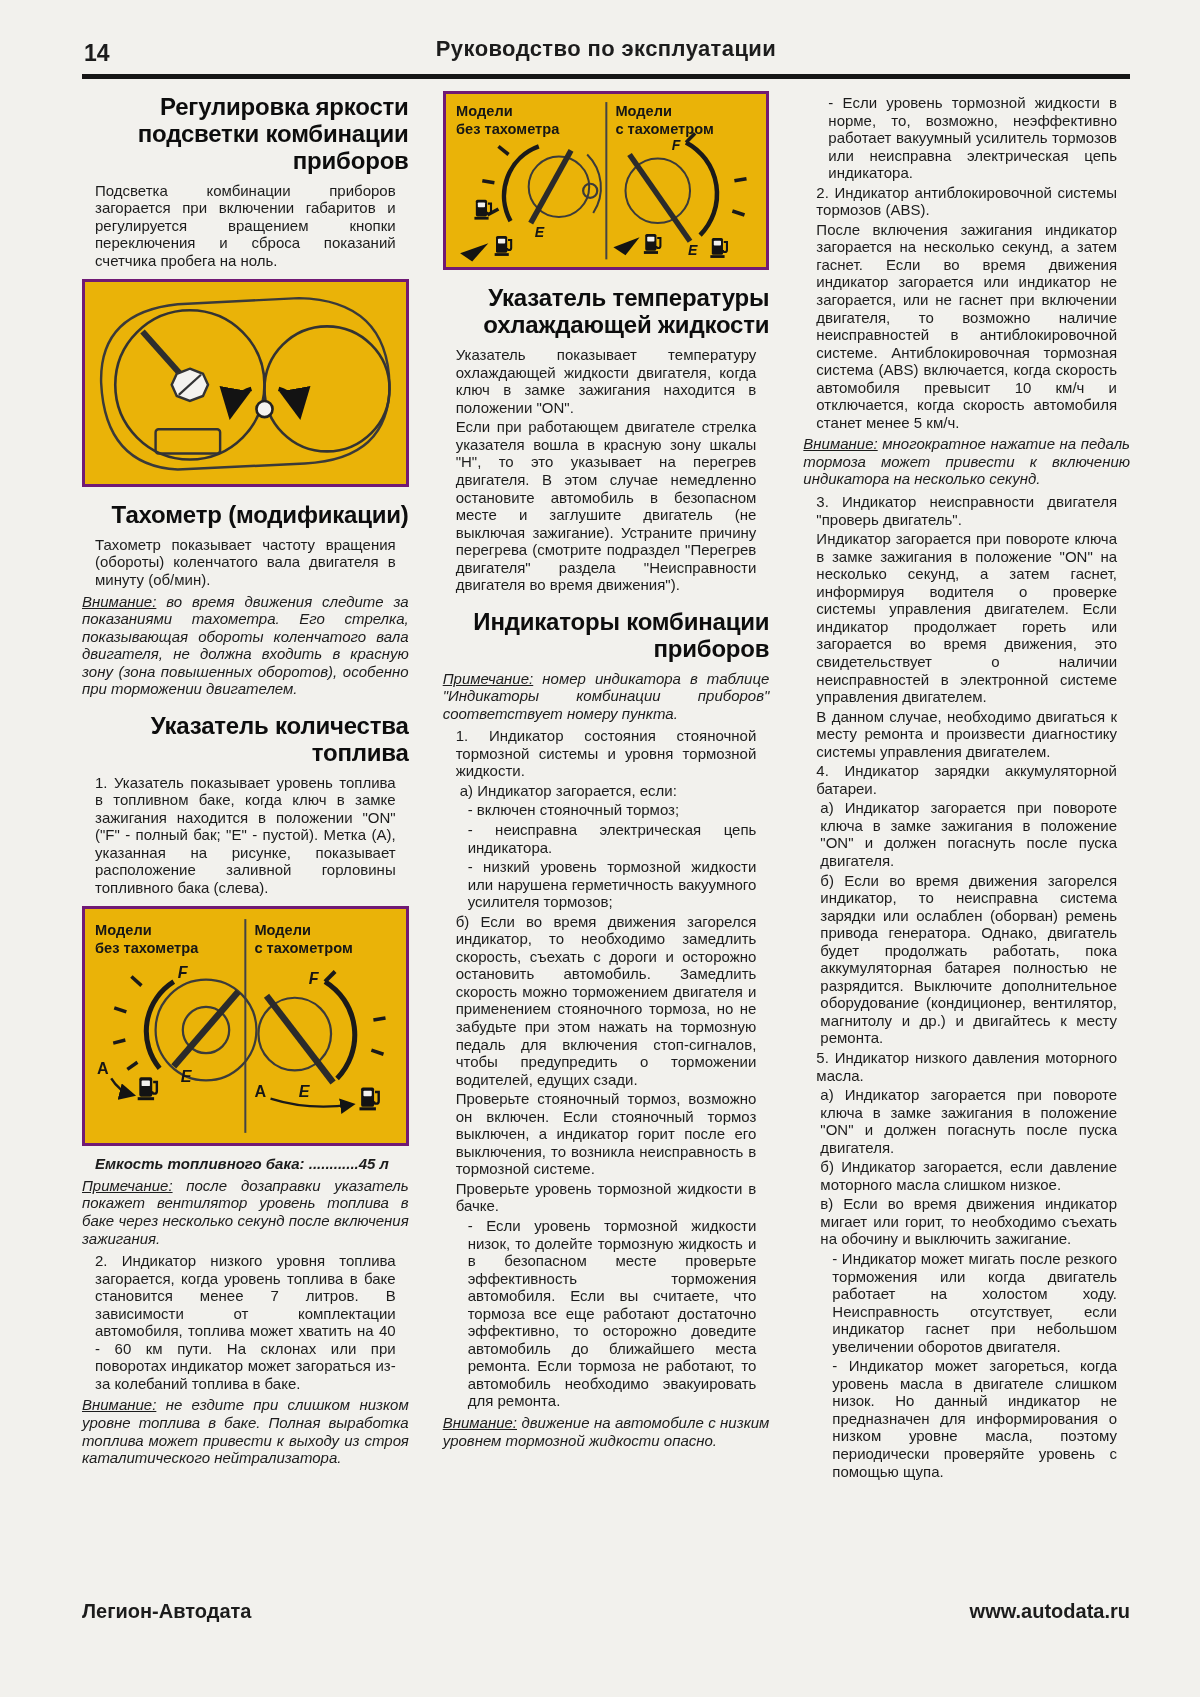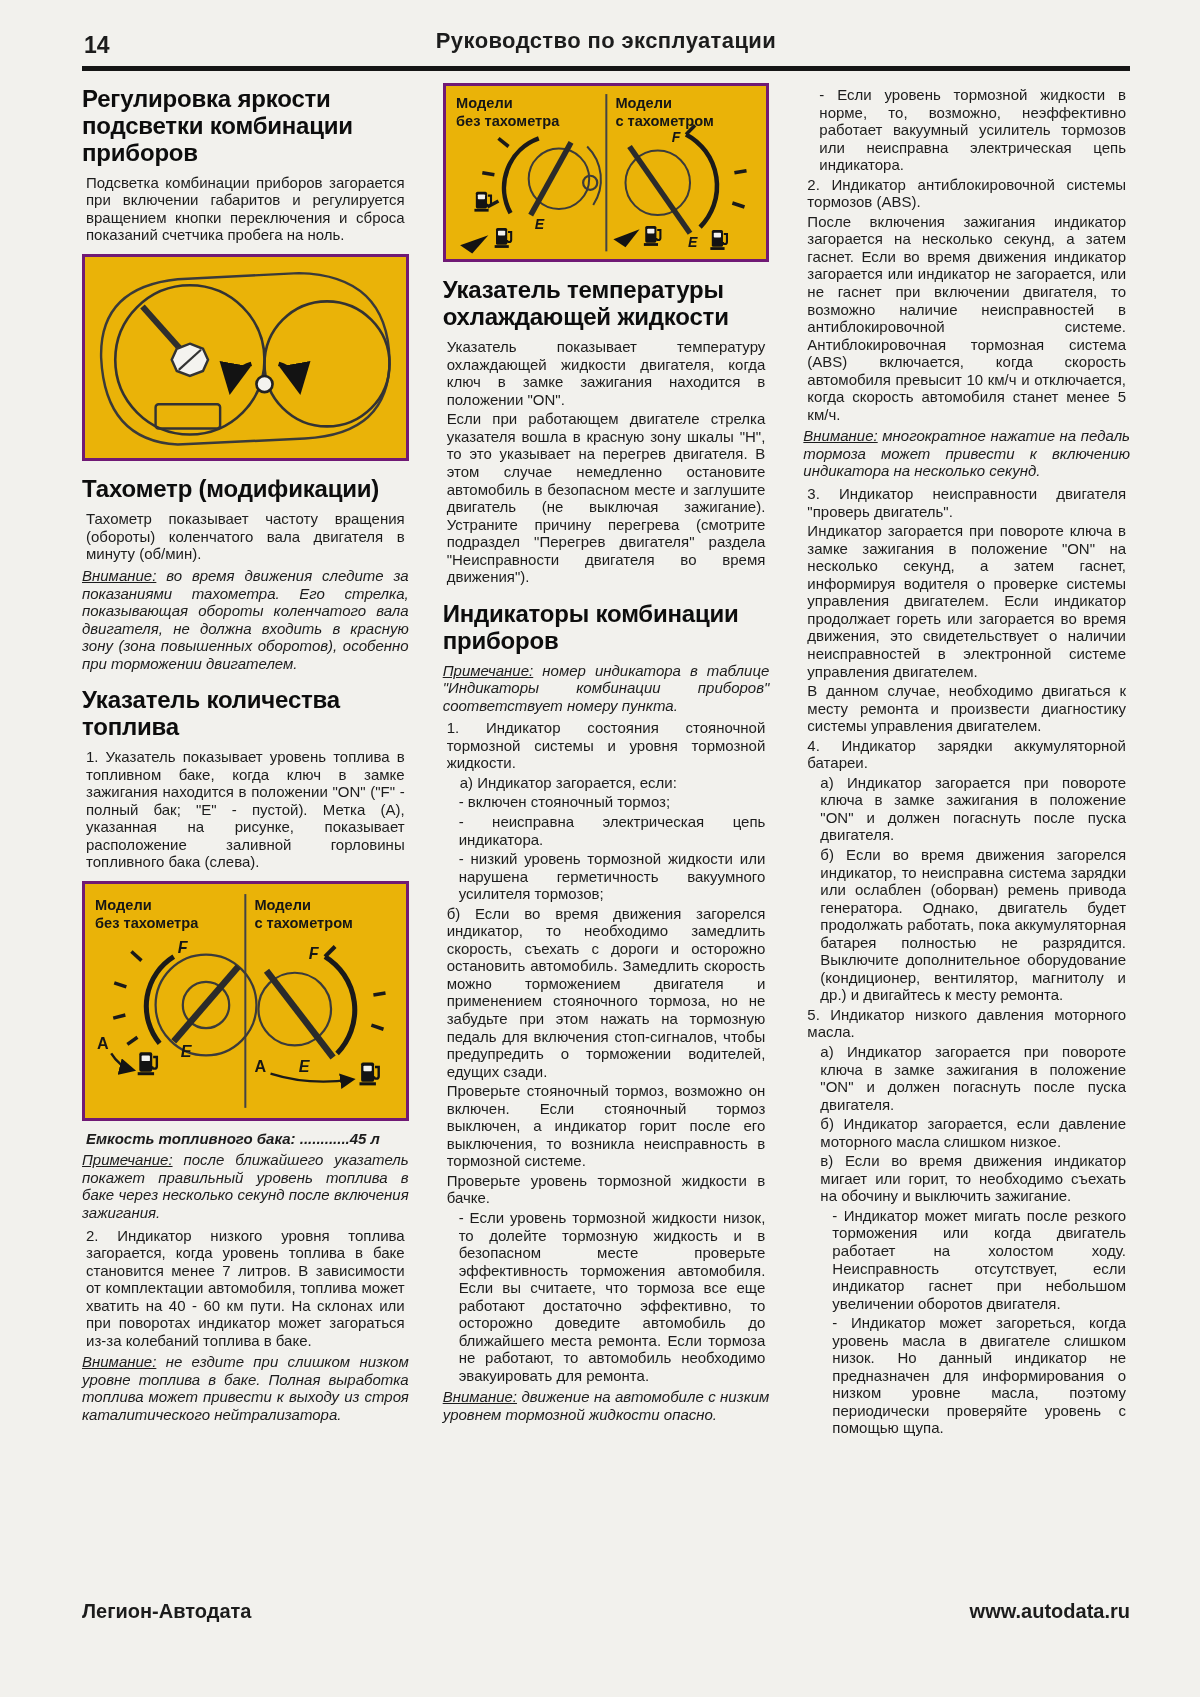--- a/index.html
+++ b/index.html
@@ -1,29 +1,29 @@
 <!DOCTYPE html>
 <html><head>
 <meta charset="utf-8">
 <style>
   html,body { margin:0; padding:0; background:#888; }
   .page {
     width:1200px; height:1697px; box-sizing:border-box; position:relative;
     background:#f2f1ed; color:#1c1c1c; overflow:hidden;
     font-family:"Liberation Sans","DejaVu Sans",sans-serif;
-    padding:28px 70px 0 82px;
+    padding:36px 70px 0 82px;
   }
   .hdr { position:relative; border-bottom:5px solid #161616; padding-bottom:12px; }
   .hdr .pnum { position:absolute; left:2px; top:4px; font-size:23px; font-weight:bold; }
   .hdr .htitle { text-align:center; font-size:22px; font-weight:bold; letter-spacing:.4px; }
   .cols { display:flex; gap:34px; margin-top:12px; }
   .col { flex:1 1 0; min-width:0; font-size:15px; line-height:1.17; text-align:justify; }
-  h2.sec { font-size:24px; line-height:1.12; font-weight:bold; margin:15px 0 7px; letter-spacing:-.2px; color:#0d0d0d; text-align:left; }
+  h2.sec { font-size:24px; line-height:1.12; font-weight:bold; margin:15px 0 7px; letter-spacing:-.2px; color:#0d0d0d; text-align:right; }
   h2.first { margin-top:3px; }
-  .col p { margin:0 4px 2px; }
+  .col p { margin:0 13px 2px; }
   .sub { margin-left:17px !important; }
   .bullet { padding-left:12px; }
   .note { font-style:italic; margin:4px 0 5px !important; }
   .note .lbl { text-decoration:underline; }
   .spec { font-style:italic; font-weight:bold; margin-top:9px !important; }
   .figure { border:3px solid #701a75; margin:10px 0 9px; background:#eab308; }
   .figure svg { display:block; width:100%; height:auto; }
   .fig-top { margin-top:0; }
   svg text { font-family:"Liberation Sans","DejaVu Sans",sans-serif; fill:#161616; }
   .cap { font-size:14.5px; font-weight:bold; }
@@ -113,21 +113,21 @@
           <circle cx="208" cy="124" r="36" fill="none" stroke="#3b3b3b" stroke-width="2.2"></circle>
           <line x1="180" y1="86" x2="246" y2="172" stroke="#2b2b2b" stroke-width="6.5"></line>
           <text x="212" y="186" class="ltr">E</text>
           <text x="168" y="186" class="ltr" style="font-style:normal">A</text>
           <path d="M184 188 Q222 200 264 194" fill="none" stroke="#1a1a1a" stroke-width="2.2" marker-end="url(#ah)"></path>
           <use href="#pump" x="272" y="174" width="22" height="26"></use>
         </svg>
       </div>
 
       <p class="spec">Емкость топливного бака: ............45 л</p>
-      <p class="note"><span class="lbl">Примечание:</span><span> после ближайшего указатель покажет правильный уровень топлива в баке через несколько секунд после включения зажигания.</span></p>
+      <p class="note"><span class="lbl">Примечание:</span><span> после дозаправки указатель покажет вентилятор уровень топлива в баке через несколько секунд после включения зажигания.</span></p>
       <p>2. Индикатор низкого уровня топлива загорается, когда уровень топлива в баке становится менее 7 литров. В зависимости от комплектации автомобиля, топлива может хватить на 40 - 60 км пути. На склонах или при поворотах индикатор может загораться из-за колебаний топлива в баке.</p>
       <p class="note"><span class="lbl">Внимание:</span><span> не ездите при слишком низком уровне топлива в баке. Полная выработка топлива может привести к выходу из строя каталитического нейтрализатора.</span></p>
     </div>
 
     <div class="col">
       <div class="figure fig-top">
         <svg viewBox="0 0 318 172">
           <line x1="159" y1="8" x2="159" y2="164" stroke="#444" stroke-width="2"></line>
 
           <text x="10" y="22" class="cap">Модели</text>

